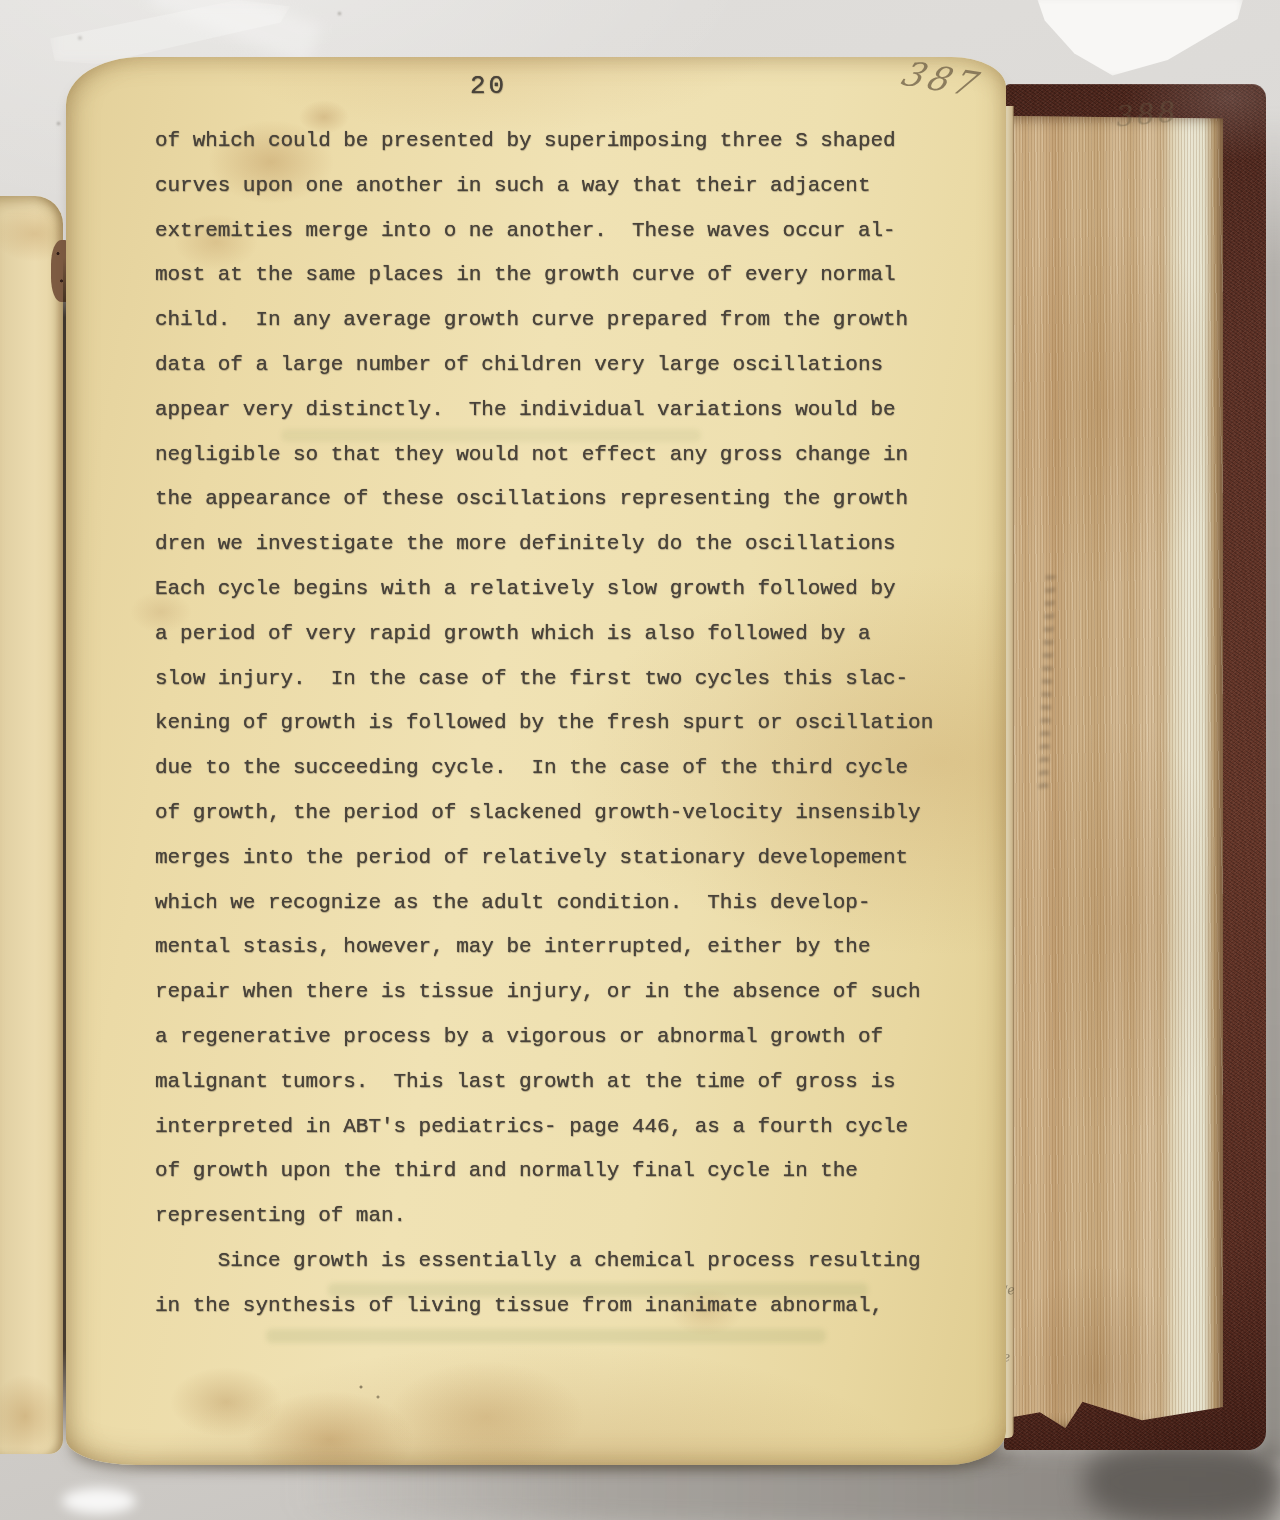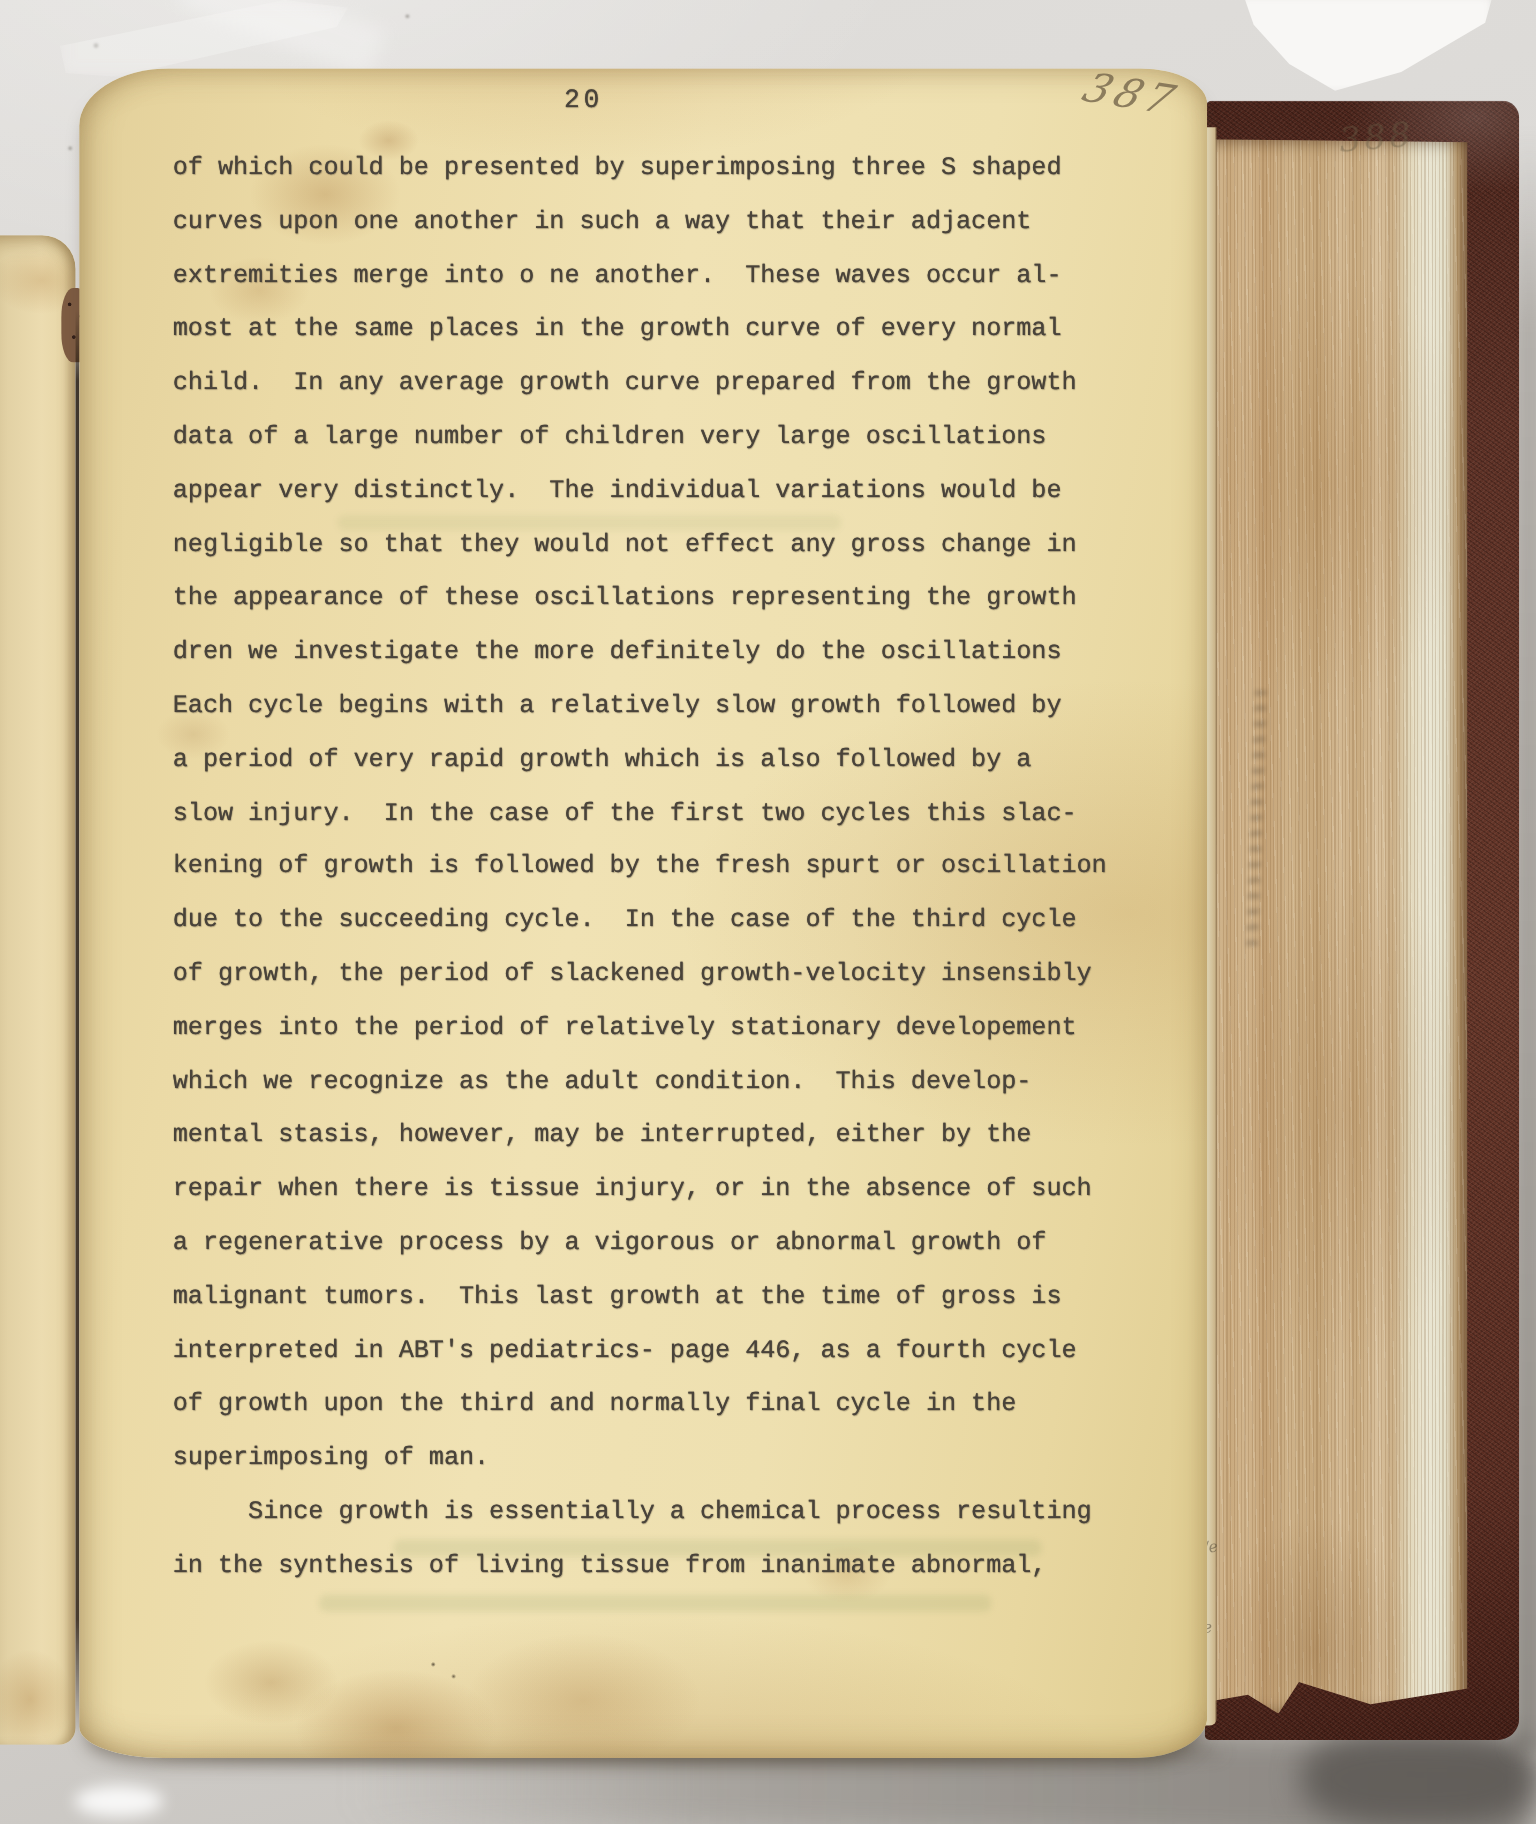--- a/index.html
+++ b/index.html
@@ -93,22 +93,22 @@
         linear-gradient(100deg,#e3d09a 0%,#ebdaa6 18%,#f0e2b4 45%,#eee0b0 65%,#e8d7a0 85%,#dfcc90 100%);
       box-shadow:
         inset 18px 0 28px -14px rgba(110,80,35,.4),
         inset -16px 0 26px -14px rgba(130,95,45,.38),
         inset 0 -22px 30px -18px rgba(120,85,35,.32),
         inset 0 18px 26px -16px rgba(130,95,45,.28),
         0 10px 14px -6px rgba(75,65,52,.5);}
 
   .typed{font-family:"Liberation Mono","DejaVu Sans Mono",monospace;color:#49433a;
          text-shadow:0 0 .8px rgba(73,67,58,.9), .5px .8px .9px rgba(58,50,38,.3);}
-  .page-num{left:404px;top:14px;font-size:22px;letter-spacing:3px;}
-  .typed-text{left:78px;top:62px;width:820px;font-size:21px;letter-spacing:-.05px;line-height:44.8px;}
+  .page-num{left:404px;top:14px;font-size:26px;letter-spacing:3px;}
+  .typed-text{left:89px;top:62px;width:820px;font-size:21px;letter-spacing:-.05px;line-height:44.8px;}
   .tline{position:static;white-space:pre;}
 
   .hand{font-family:"DejaVu Serif","Liberation Serif",serif;font-style:italic;}
   .folio{left:838px;top:2px;font-size:34px;color:rgba(116,101,75,.8);
          transform:rotate(9deg) skewX(-14deg);letter-spacing:4px;}
   .ghost-folio{left:1116px;top:98px;font-size:28px;color:rgba(105,92,70,.42);filter:blur(.6px);
          transform:rotate(-5deg);letter-spacing:3px;}
   .edge-mark{font-size:13px;color:rgba(84,74,57,.55);transform:rotate(-8deg);}
   .m1{left:995px;top:1283px;}
   .m2{left:992px;top:1350px;}
@@ -172,18 +172,18 @@
         <div class="tline">due to the succeeding cycle.  In the case of the third cycle</div>
         <div class="tline">of growth, the period of slackened growth-velocity insensibly</div>
         <div class="tline">merges into the period of relatively stationary developement</div>
         <div class="tline">which we recognize as the adult condition.  This develop-</div>
         <div class="tline">mental stasis, however, may be interrupted, either by the</div>
         <div class="tline">repair when there is tissue injury, or in the absence of such</div>
         <div class="tline">a regenerative process by a vigorous or abnormal growth of</div>
         <div class="tline">malignant tumors.  This last growth at the time of gross is</div>
         <div class="tline">interpreted in ABT's pediatrics- page 446, as a fourth cycle</div>
         <div class="tline">of growth upon the third and normally final cycle in the</div>
-        <div class="tline">superimposing of man.</div>
+        <div class="tline">representing of man.</div>
         <div class="tline">     Since growth is essentially a chemical process resulting</div>
         <div class="tline">in the synthesis of living tissue from inanimate abnormal,</div>
       </div>
   </div>
 </div>
 
 </body></html>

